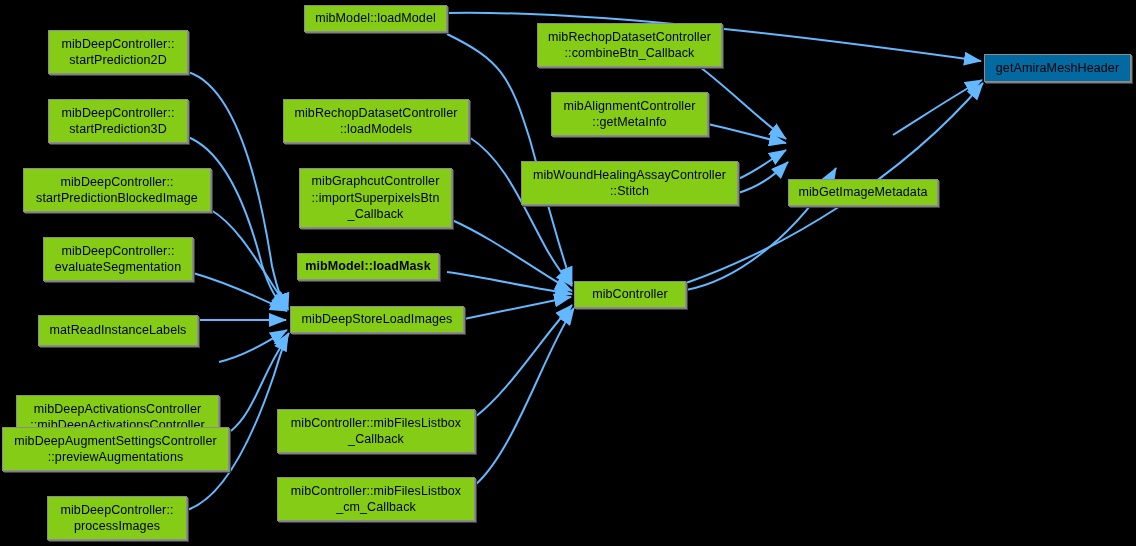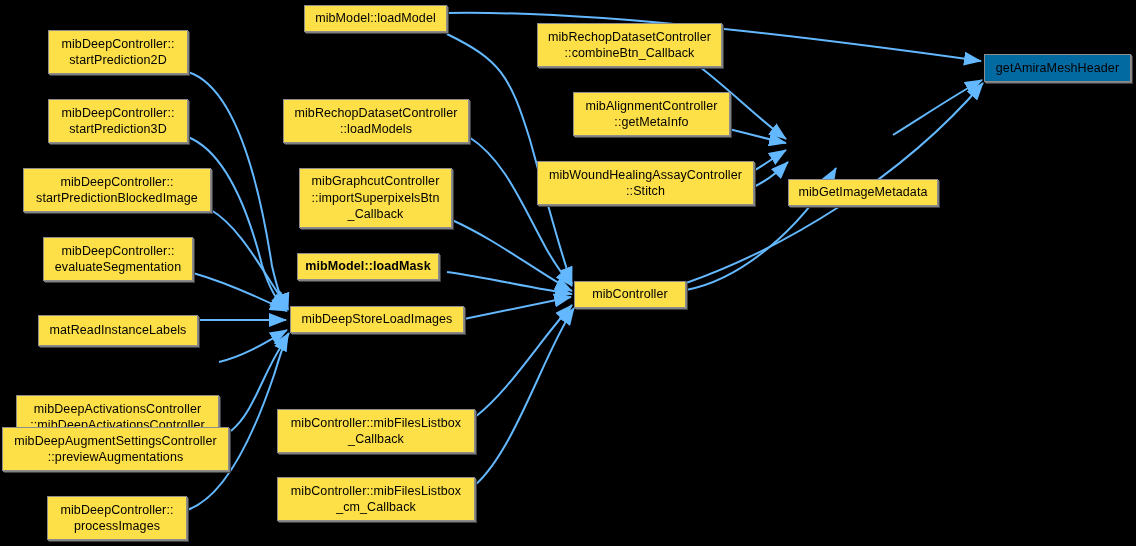--- a/index.html
+++ b/index.html
@@ -19,21 +19,21 @@
     position: absolute;
     top: 0;
     left: 0;
     width: 1136px;
     height: 546px;
     display: block;
   }
   .node-box {
     position: absolute;
     box-sizing: border-box;
-    background: #fde047;
+    background: #84cc16;
     border: 1px solid #8c8c8c;
     box-shadow: 1px 1px 0 0 #808080, 2px 2px 0 0 #3f3f3f;
     display: flex;
     align-items: center;
     justify-content: center;
     text-align: center;
     color: #000000;
     font-family: "Liberation Sans", sans-serif;
     font-size: 12.5px;
     line-height: 1.32;
@@ -112,22 +112,22 @@
 ::importSuperpixelsBtn
 _Callback</span></div>
       <div class="node-box" style="left: 297px; top: 253px; width: 142px; height: 27px; font-weight: bold;"><span class="node-label">mibModel::loadMask</span></div>
       <div class="node-box" style="left: 290px; top: 306px; width: 174px; height: 27px;"><span class="node-label">mibDeepStoreLoadImages</span></div>
       <div class="node-box" style="left: 277px; top: 409px; width: 198px; height: 44px;"><span class="node-label">mibController::mibFilesListbox
 _Callback</span></div>
       <div class="node-box" style="left: 277px; top: 477px; width: 198px; height: 44px;"><span class="node-label">mibController::mibFilesListbox
 _cm_Callback</span></div>
       <div class="node-box" style="left: 537px; top: 23px; width: 185px; height: 44px;"><span class="node-label">mibRechopDatasetController
 ::combineBtn_Callback</span></div>
-      <div class="node-box" style="left: 573px; top: 92px; width: 157px; height: 44px;"><span class="node-label">mibAlignmentController
+      <div class="node-box" style="left: 551px; top: 92px; width: 157px; height: 44px;"><span class="node-label">mibAlignmentController
 ::getMetaInfo</span></div>
-      <div class="node-box" style="left: 521px; top: 161px; width: 217px; height: 44px; margin-left: 16px;"><span class="node-label">mibWoundHealingAssayController
+      <div class="node-box" style="left: 521px; top: 161px; width: 217px; height: 44px;"><span class="node-label">mibWoundHealingAssayController
 ::Stitch</span></div>
       <div class="node-box" style="left: 574px; top: 281px; width: 112px; height: 27px;"><span class="node-label">mibController</span></div>
       <div class="node-box" style="left: 788px; top: 135px; width: 150px; height: 27px; margin-top: 44px;"><span class="node-label">mibGetImageMetadata</span></div>
       <div class="node-box highlight" style="left: 984px; top: 54px; width: 147px; height: 28px;"><span class="node-label">getAmiraMeshHeader</span></div>
     </div>
 
 </div>
 
 </body></html>

